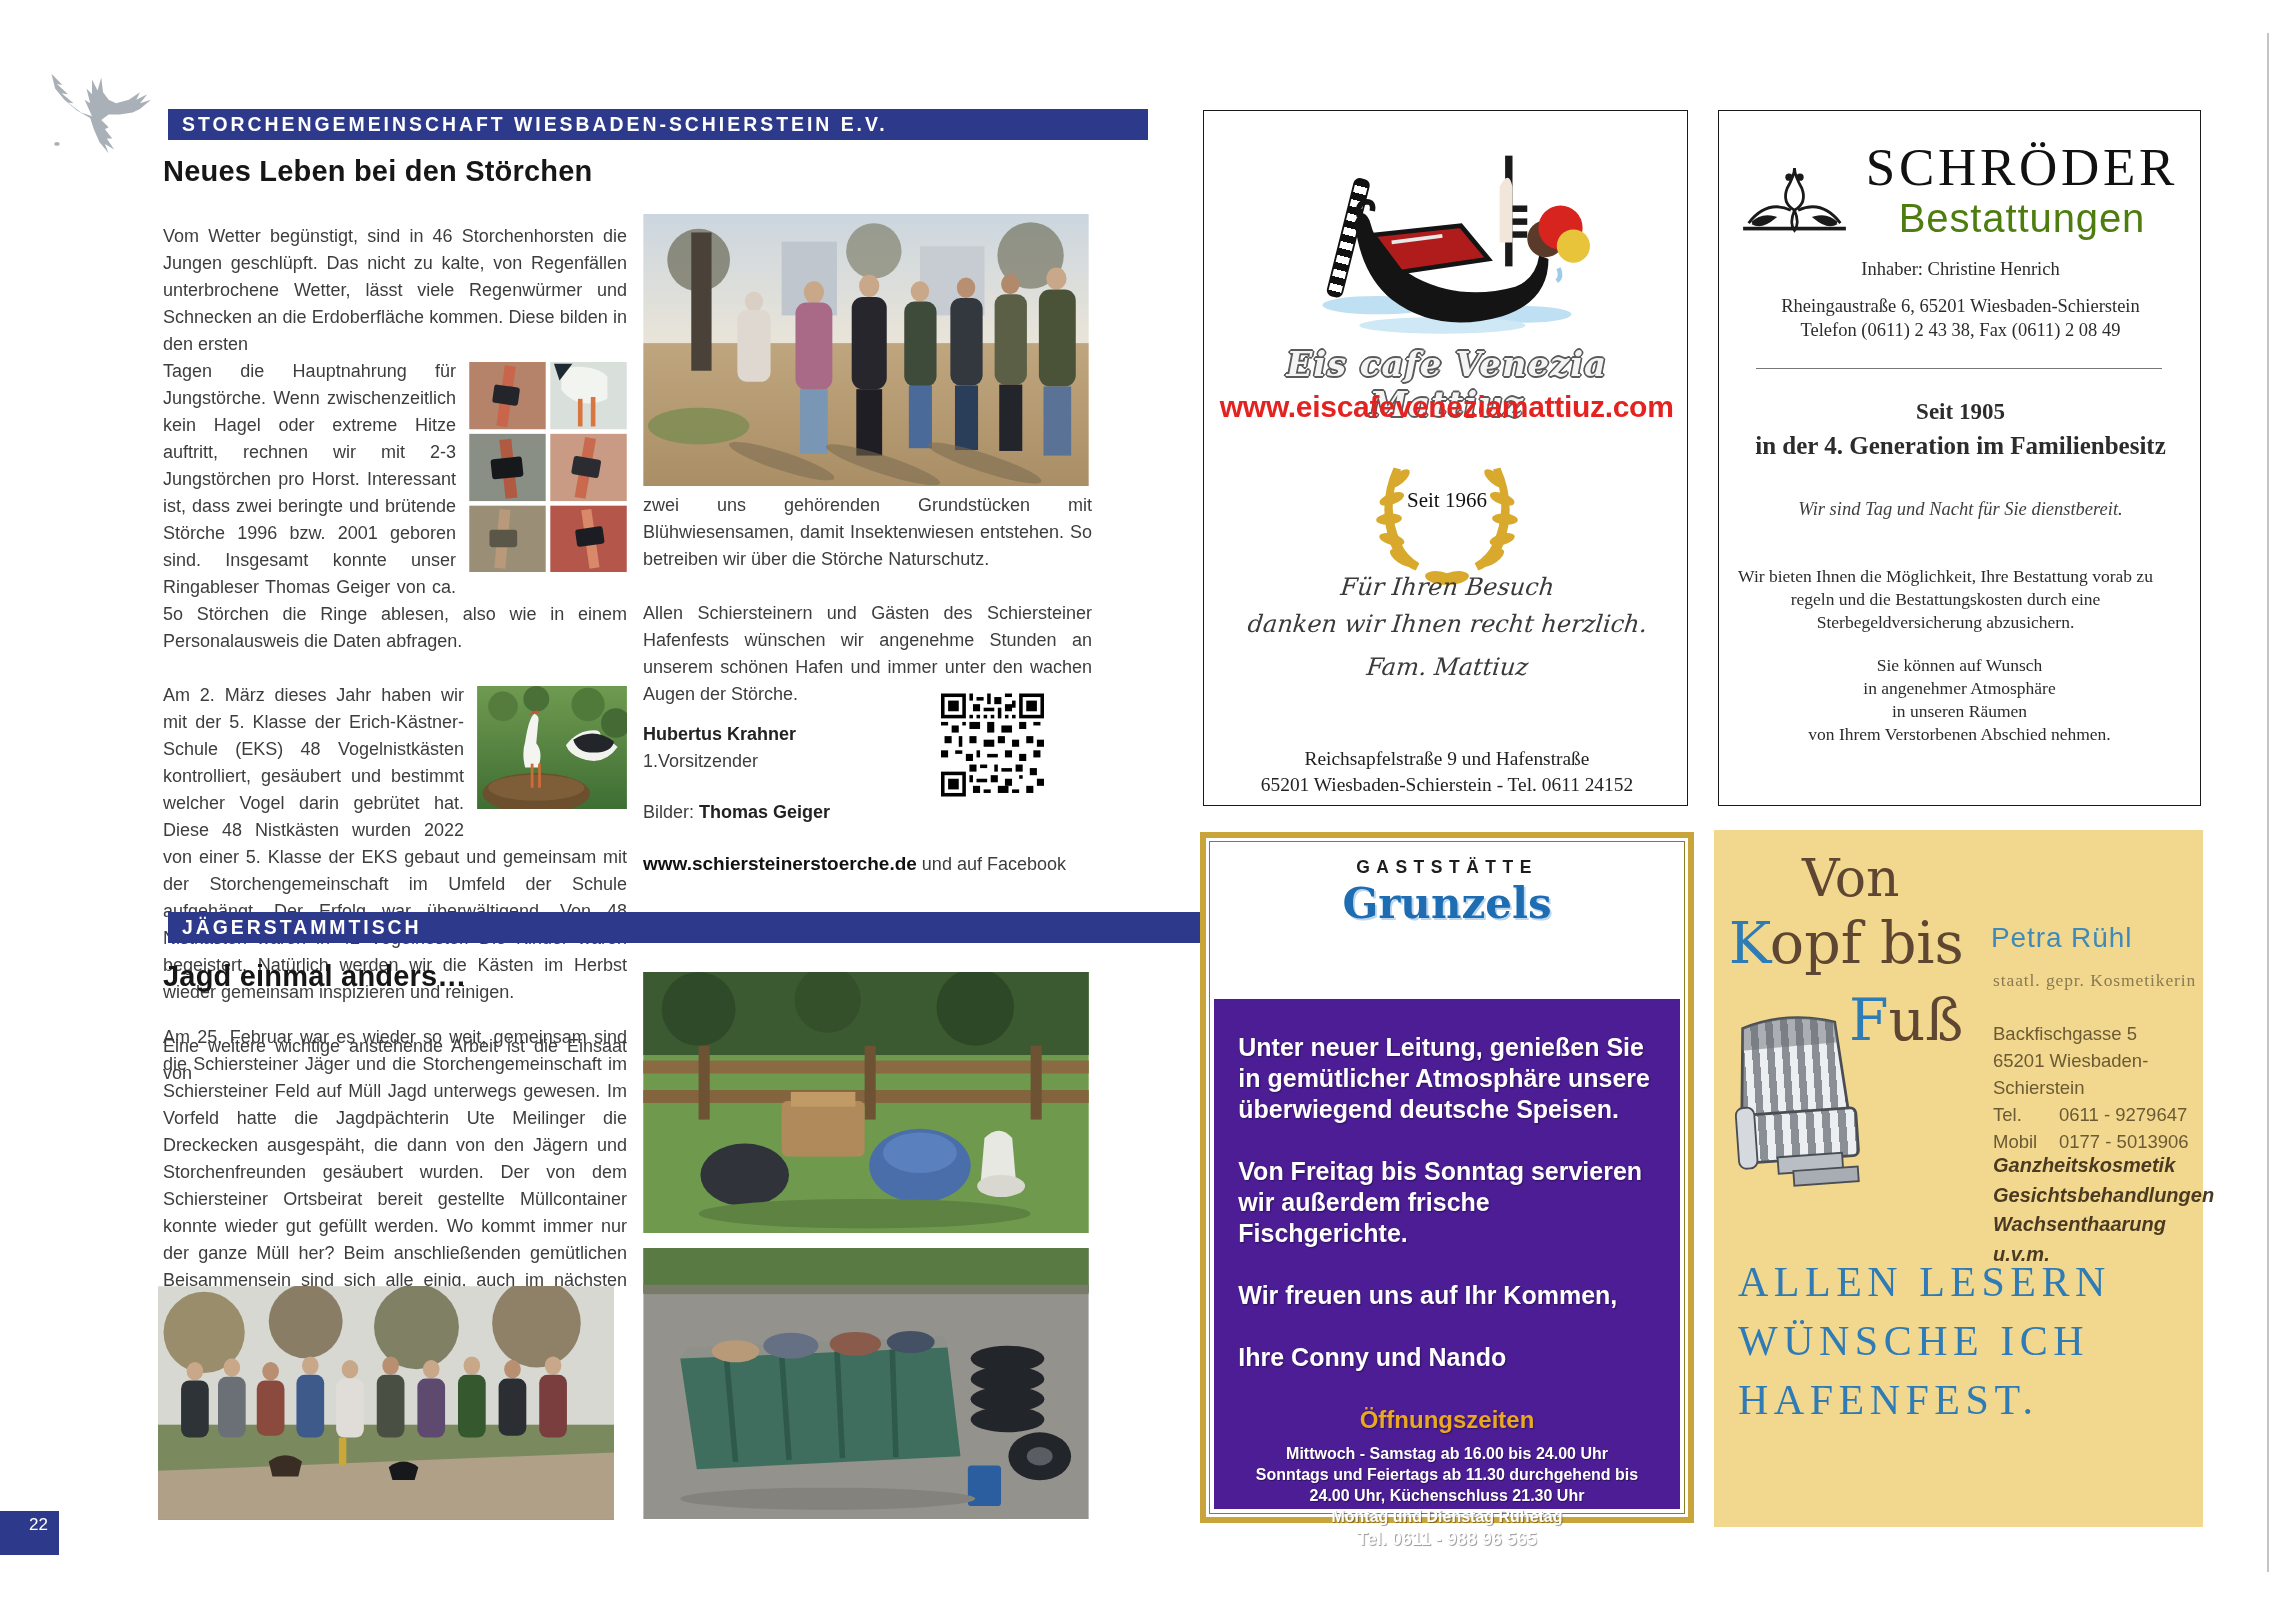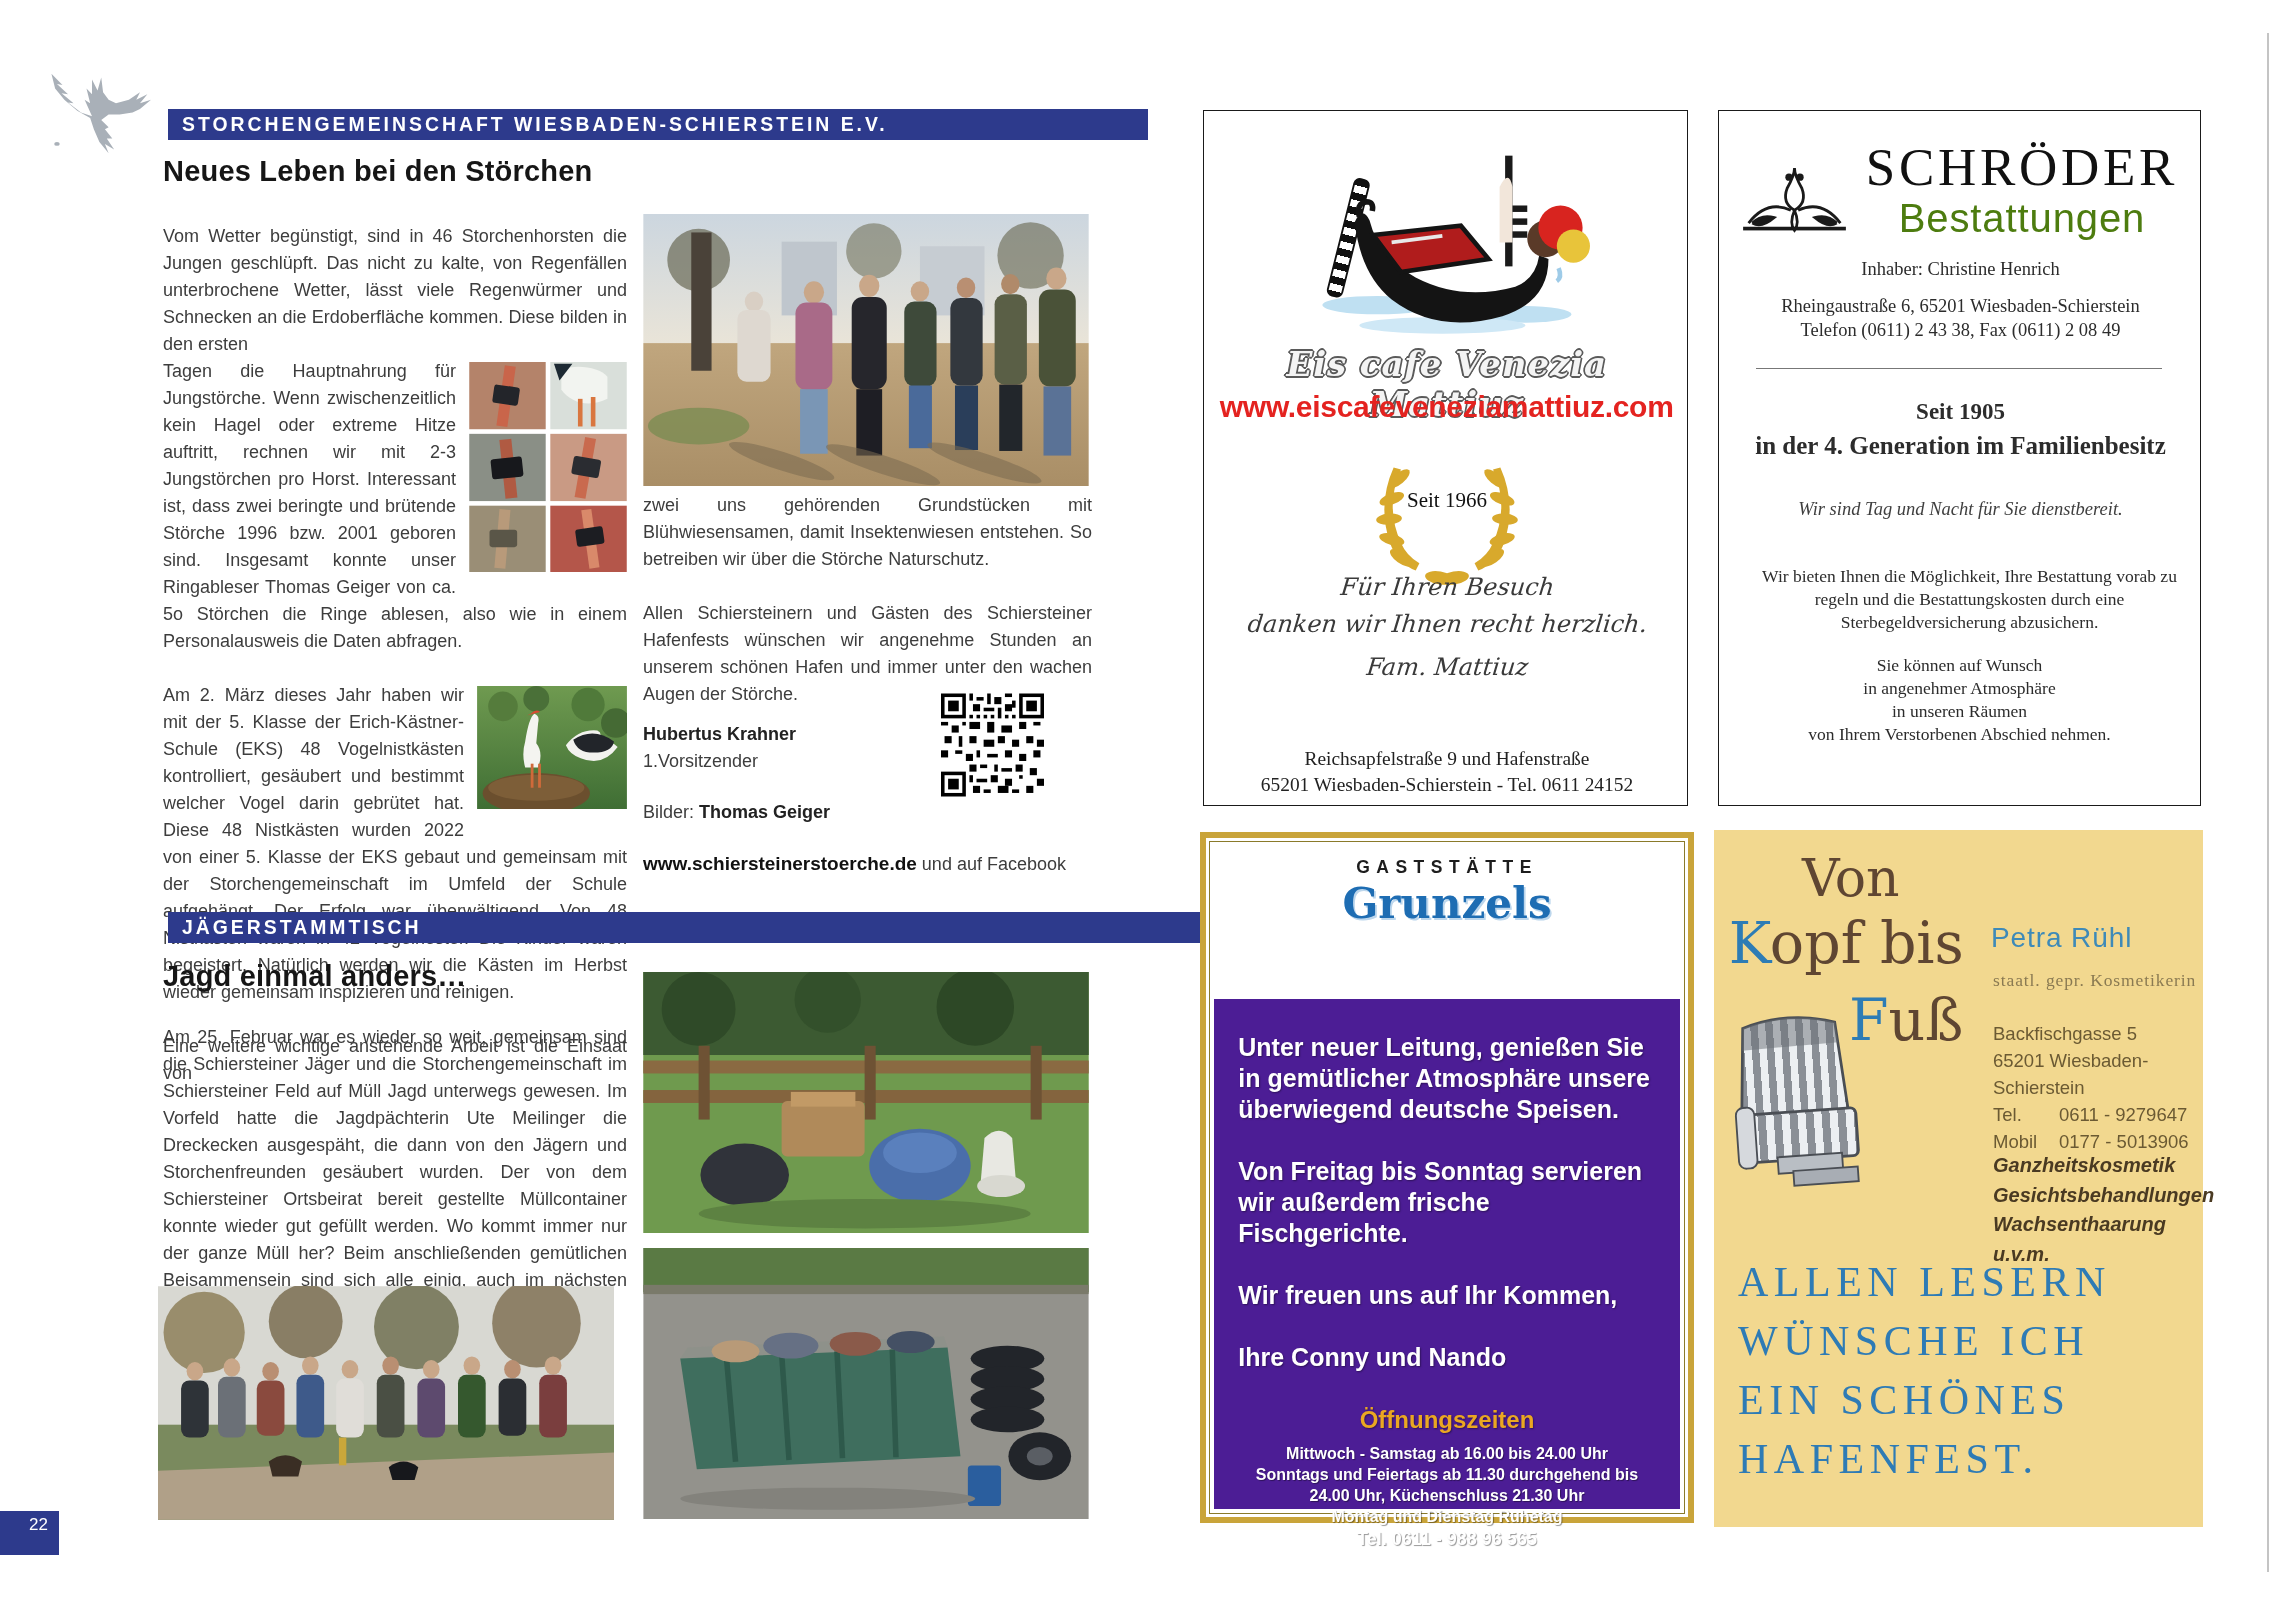--- a/index.html
+++ b/index.html
@@ -482,21 +482,21 @@
     </div>
     <div class="abs sch-name" style="left:137px;top:26px;width:332px;text-align:center;">SCHRÖDER</div>
     <div class="abs sch-sub" style="left:137px;top:85px;width:332px;text-align:center;">Bestattungen</div>
     <div class="abs sch-serif sch-line" style="left:0;top:146px;width:483px;">Inhaber: Christine Henrich</div>
     <div class="abs sch-serif sch-line" style="left:0;top:183px;width:483px;">Rheingaustraße 6, 65201 Wiesbaden-Schierstein</div>
     <div class="abs sch-serif sch-line" style="left:0;top:207px;width:483px;">Telefon (0611) 2 43 38, Fax (0611) 2 08 49</div>
     <hr class="sch-hr abs" style="left:37px;top:257px;width:406px;">
     <div class="abs sch-serif sch-since" style="left:0;top:288px;width:483px;">Seit 1905</div>
     <div class="abs sch-serif sch-gen" style="left:0;top:321px;width:483px;">in der 4. Generation im Familienbesitz</div>
     <div class="abs sch-serif sch-motto" style="left:0;top:388px;width:483px;">Wir sind Tag und Nacht für Sie dienstbereit.</div>
-    <div class="abs sch-serif sch-block" style="left:38px;top:454px;">Wir bieten Ihnen die Möglichkeit, Ihre Bestattung vorab zu regeln und die Bestattungskosten durch eine Sterbegeldversicherung abzusichern.</div>
+    <div class="abs sch-serif sch-block" style="left:14px;top:454px;">Wir bieten Ihnen die Möglichkeit, Ihre Bestattung vorab zu regeln und die Bestattungskosten durch eine Sterbegeldversicherung abzusichern.</div>
     <div class="abs sch-serif sch-block" style="left:28px;top:543px;">
       <div>Sie können auf Wunsch</div>
       <div>in angenehmer Atmosphäre</div>
       <div>in unseren Räumen</div>
       <div>von Ihrem Verstorbenen Abschied nehmen.</div>
     </div>
   </div>
 
   <div class="abs gast-box" style="left:1200px;top:832px;width:494px;height:691px;">
     <div class="gast-label" style="margin-top:18.5px;">GASTSTÄTTE</div>
@@ -547,19 +547,18 @@
       <div><span style="display:inline-block;width:66px;">Mobil</span><span>0177 - 5013906</span></div>
     </div>
     <div class="abs kos-serv" style="left:279px;top:321px;">
       <div>Ganzheitskosmetik</div>
       <div>Gesichtsbehandlungen</div>
       <div>Wachsenthaarung u.v.m.</div>
     </div>
     <div class="abs kos-greet" style="left:24px;top:423px;">
       <div>ALLEN LESERN</div>
       <div>WÜNSCHE ICH</div>
-      <div>EIN SCHÖNES</div>
       <div>HAFENFEST.</div>
     </div>
   </div>
 
 </div>
 
 
 </body></html>

